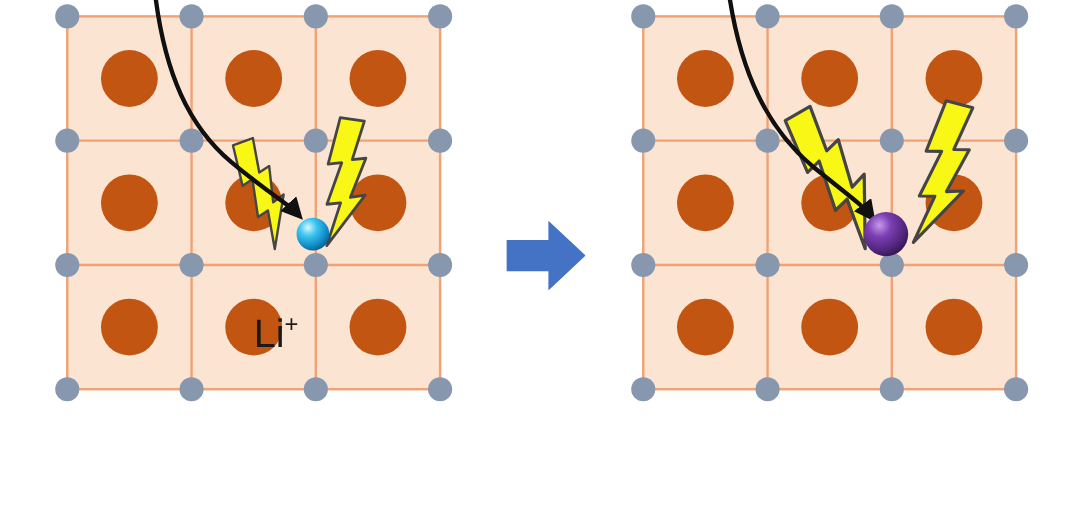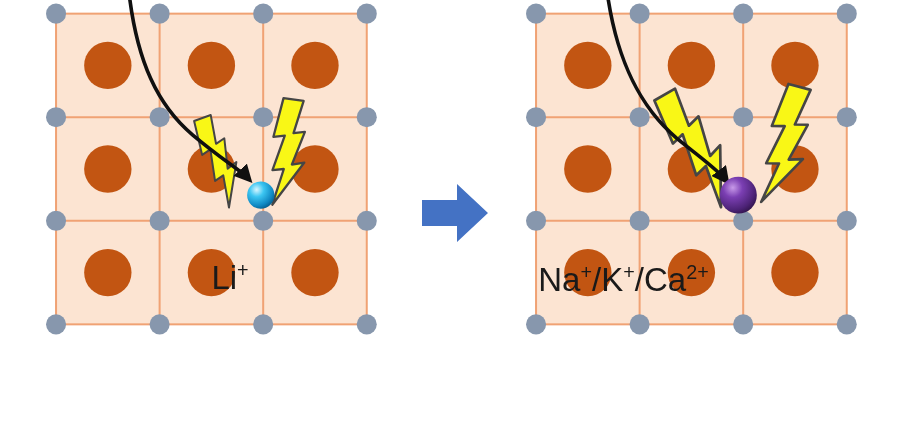--- a/index.html
+++ b/index.html
@@ -116,18 +116,15 @@
   </div>
 
   <div class="panel panel-right">
     <svg viewBox="0 0 406 421">
       <use href="#lattice"></use>
       <use href="#bolt" transform="translate(142,131) rotate(-30) scale(1.35)"></use>
       <use href="#bolt" transform="translate(310,98) rotate(15) scale(1.3)"></use>
       <path class="impact-arrow-el" d="M100,0 C112,75 138,132 185,172 C222,202 238,213 247,225" marker-end="url(#arrowHead)"></path>
       <circle cx="262" cy="243" r="23" fill="url(#purpleSphere)"></circle>
     </svg>
-    <div class="ion-label label-sub">
-      <span>Na</span><sup>+</sup><span>/</span><span>K</span><sup>+</sup><span>/</span><span>Ca</span><sup>2+</sup>
-    </div>
   </div>
 
 </div>
 
 </body></html>

